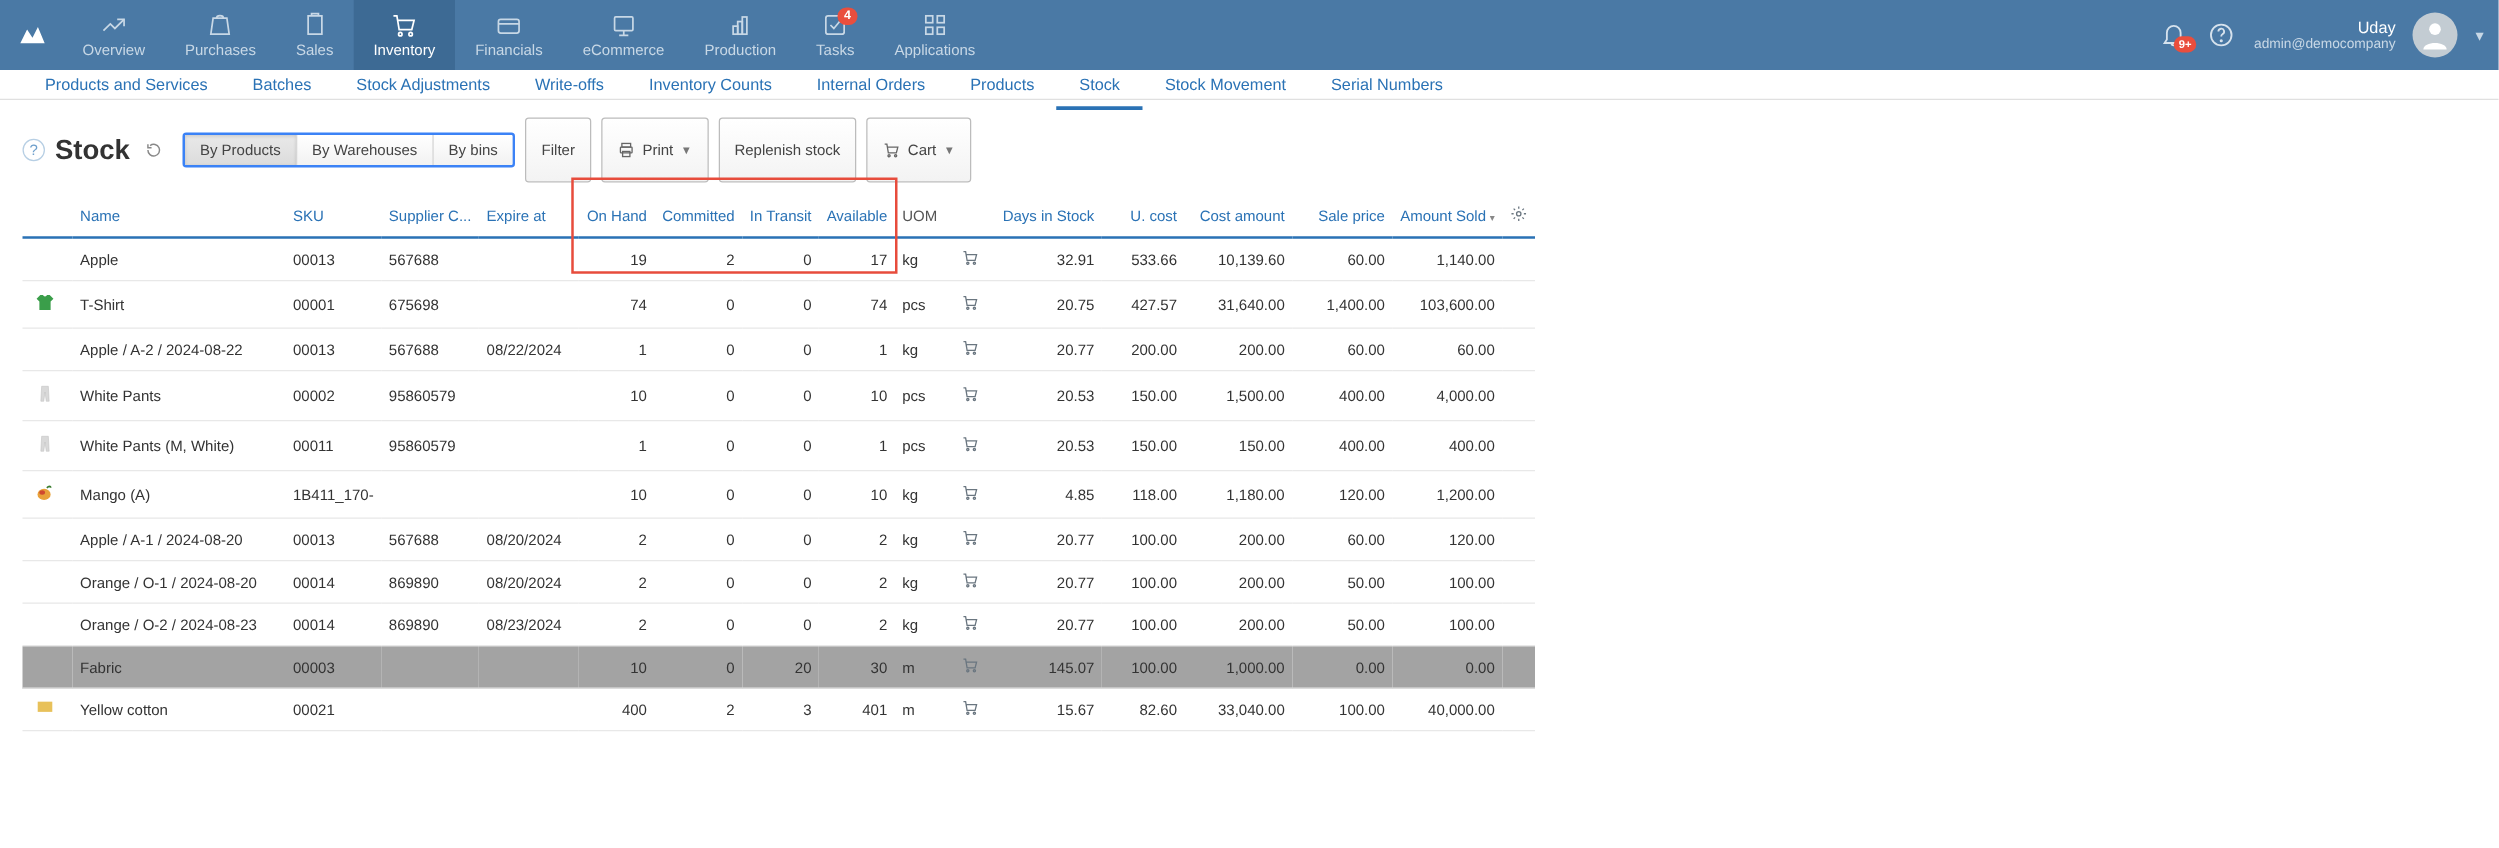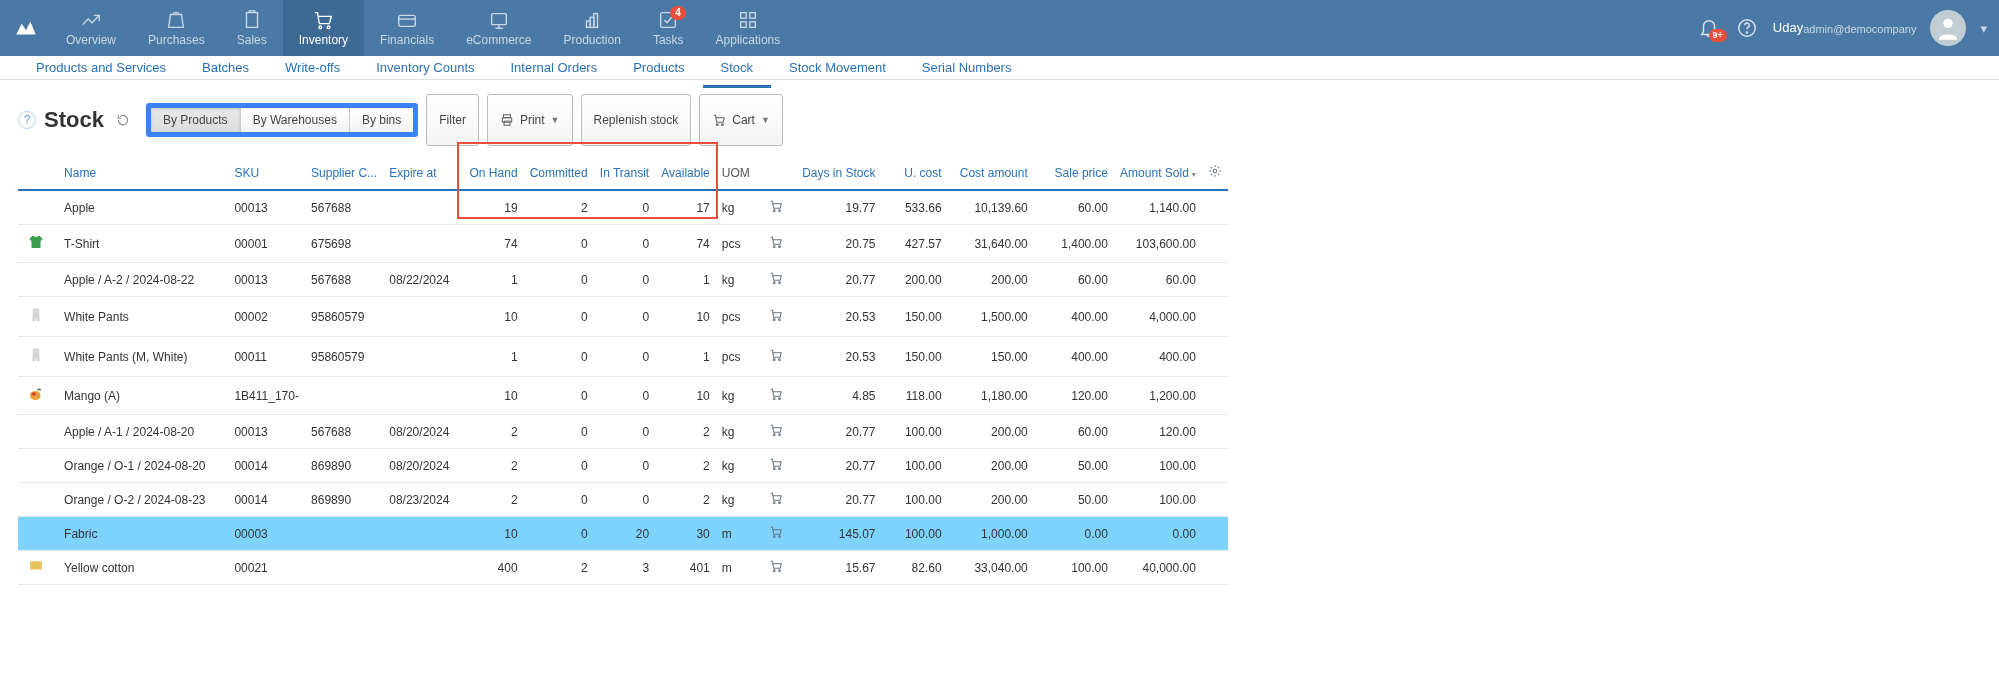--- a/index.html
+++ b/index.html
@@ -13,58 +13,58 @@
   .nav-item { display: flex; flex-direction: column; align-items: center; justify-content: center; padding: 0 16px; height: 56px; cursor: pointer; color: #c8d8e6; font-size: 12px; gap: 2px; position: relative; }
   .nav-item.active { background: #3d6a94; color: #fff; }
   .nav-item .nav-icon { display: block; height: 22px; }
   .nav-item .nav-icon svg { width: 22px; height: 22px; fill: none; stroke: currentColor; stroke-width: 1.5; }
   .nav-badge { position: absolute; top: 6px; left: 50%; margin-left: 2px; background: #e94e3d; color: #fff; border-radius: 8px; font-size: 10px; padding: 0 5px; line-height: 14px; height: 14px; font-weight: 600; }
 
   .nav-right { margin-left: auto; display: flex; align-items: center; gap: 14px; color: #d6e2ed; }
   .icon-button { width: 24px; height: 24px; display:flex; align-items:center; justify-content:center; cursor:pointer; position: relative; }
   .icon-button svg { width: 22px; height: 22px; stroke: currentColor; fill: none; stroke-width: 1.6; }
   .bell-badge { position: absolute; bottom: -2px; right: -6px; background: #e94e3d; color:#fff; border-radius: 8px; font-size: 9px; padding: 0 4px; line-height: 13px; height: 13px; font-weight:600; }
-  .user-block { display:flex; flex-direction: row; align-items: flex-end; line-height: 1.2; }
+  .user-block { display:flex; flex-direction: column; align-items: flex-end; line-height: 1.2; }
   .user-name { font-weight: 500; color: #fff; font-size: 13px;}
   .user-email { font-size: 11px; color: #c8d8e6;}
   .avatar { width: 36px; height: 36px; border-radius: 50%; background: #c3ccd3; display:flex; align-items:center; justify-content:center; }
   .avatar svg { width: 28px; height: 28px; fill: #fff; }
   .chev { color:#c8d8e6; }
 
   
   .subnav { display: flex; gap: 0; border-bottom: 1px solid #e0e0e0; padding: 0 18px; align-items: center; height: 24px; }
   .subnav .tab { color: #2a72b5; padding: 0 18px; height: 40px; line-height: 40px; cursor: pointer; font-size: 13px; border-bottom: 3px solid transparent; }
   .subnav .tab.active { border-bottom-color: #2a72b5; font-weight: 500; }
 
   
   .toolbar { display: flex; align-items: center; gap: 8px; padding: 14px 18px 8px; }
   .help-circ { width:18px; height:18px; border:1.5px solid #b7cfe4; border-radius:50%; color:#6fa0cc; font-size:12px; display:flex; align-items:center; justify-content:center; cursor:pointer;}
   .page-title { font-size: 22px; font-weight: 700; color: #333; margin-right: 2px; }
   .refresh { width:18px; height:18px; color:#888; cursor:pointer; display:flex; align-items:center; justify-content:center;}
   .refresh svg { width:14px; height:14px; stroke: currentColor; fill: none; stroke-width:2;}
 
-  .seg-group { display:flex; border:5px solid #3b82f6; border-radius:3px; overflow:hidden; margin-left: 6px; }
+  .seg-group { display:flex; border:2px solid #3b82f6; border-radius:3px; overflow:hidden; margin-left: 6px; }
   .seg-btn { padding: 5px 12px; background: linear-gradient(#fff,#f2f2f2); border:none; border-right:1px solid #ccc; cursor:pointer; font-size:12px; color:#444; }
   .seg-btn:last-child { border-right:none; }
   .seg-btn.active { background: linear-gradient(#e9e9e9,#dcdcdc); box-shadow: inset 0 1px 3px rgba(0,0,0,0.15); }
 
   .btn { padding: 18px 12px; background: linear-gradient(#fff,#f3f3f3); border:1px solid #bcbcbc; border-radius:3px; cursor:pointer; font-size:12px; color:#444; display:flex; align-items:center; gap:6px; }
   .btn svg { width:14px; height:14px; stroke: #666; fill:none; stroke-width:1.8;}
   .btn .caret { font-size: 9px; color:#777; }
 
   
   .table-wrap { padding: 0 18px 20px; }
   table.stock { width: 100%; max-width: 1210px; border-collapse: collapse; font-size: 12px; }
   table.stock thead th { text-align: left; padding: 10px 6px 8px; font-weight: 400; color: #2a72b5; border-bottom: 2px solid #2a72b5; white-space: nowrap; cursor: pointer; position: relative; }
   table.stock thead th.nosort { cursor: default; color:#555; }
   table.stock thead th.right { text-align: right; }
   table.stock thead th.center { text-align: center; }
   table.stock tbody td { padding: 8px 6px; border-bottom: 1px solid #e8e8e8; vertical-align: middle; }
   table.stock tbody td.right { text-align: right; }
-  table.stock tbody tr.selected { background: #7dd3fc; margin-left: 44px; }
+  table.stock tbody tr.selected { background: #a3a3a3; margin-left: 44px; }
   .prod-icon { width: 24px; display:inline-block; text-align:center; }
   .prod-icon-cell { width: 40px; }
   .gear-col { width: 22px; text-align:center; }
   .gear-col svg, .cart-cell svg { width:14px; height:14px; stroke:#6a7680; fill:none; stroke-width:1.8; }
   .cart-cell { text-align:center; width: 40px; cursor: pointer;}
   th.has-menu::after { content:"▾"; font-size:8px; color:#888; margin-left:3px;}
 
   
   .hl-box { position:absolute; border:2px solid #e74c3c; pointer-events:none; }
 
@@ -191,20 +191,21 @@
           <path d="M4 22 C4 16 20 16 20 22 Z"></path>
         </svg>
     </div>
     <span class="chev">▾</span>
   </div>
 </div>
 
 <div class="subnav">
   <div class="tab">Products and Services</div>
   <div class="tab">Batches</div>
+  <div class="tab">Stock Adjustments</div>
   <div class="tab">Write-offs</div>
   <div class="tab">Inventory Counts</div>
   <div class="tab">Internal Orders</div>
   <div class="tab">Products</div>
   <div class="tab active">Stock</div>
   <div class="tab">Stock Movement</div>
   <div class="tab">Serial Numbers</div>
 </div>
 
 <div class="toolbar">
@@ -307,21 +308,21 @@
           <td class="right">19</td>
           <td class="right">2</td>
           <td class="right">0</td>
           <td class="right">17</td>
           <td>kg</td>
           <td class="cart-cell"><svg viewBox="0 0 24 24">
               <circle cx="9" cy="20" r="1.5"></circle>
               <circle cx="18" cy="20" r="1.5"></circle>
               <path d="M3 4 L6 4 L8 16 L19 16 L21 8 L7 8"></path>
             </svg></td>
-          <td class="right">19.77</td>
+          <td class="right">32.91</td>
           <td class="right">533.66</td>
           <td class="right">10,139.60</td>
           <td class="right">60.00</td>
           <td class="right">1,140.00</td>
           <td></td>
         </tr>
         <tr>
           <td class="prod-icon-cell"><span class="prod-icon"><svg viewBox="0 0 24 24" width="18" height="18">
                 <path fill="#3a9e4a" d="M7 4 L10 4 C10 6 14 6 14 4 L17 4 L21 8 L18 11 L18 20 L6 20 L6 11 L3 8 Z"></path>
               </svg></span></td>

